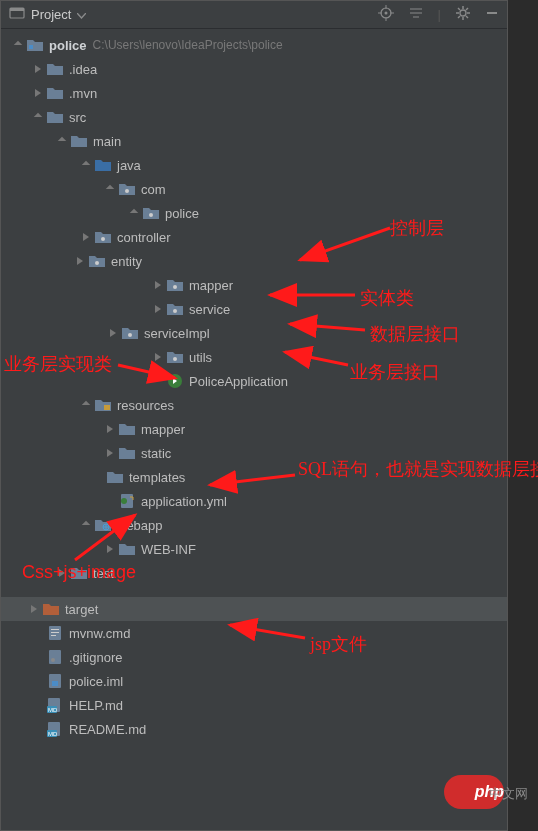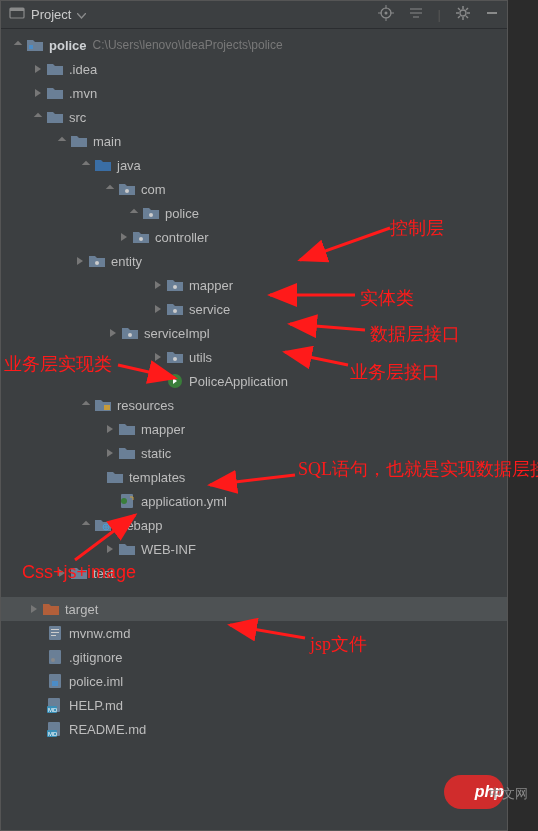--- a/index.html
+++ b/index.html
@@ -194,21 +194,21 @@
         </span>
       <span class="ficon">
           <svg width="16" height="14">
             <path d="M0,2 L6,2 L8,4 L16,4 L16,13 L0,13 Z" fill="#6a7f96"></path>
             <circle cx="8" cy="9" r="2" fill="#ccc"></circle>
           </svg>
         </span>
       <span class="label">police</span>
     </div>
 
-    <div class="row" style="padding-left:116px;">
+    <div class="row" style="padding-left:78px;">
       <span class="arrow">
           <svg width="10" height="10">
             <path d="M2,1 L8,5 L2,9 Z" fill="#777"></path>
           </svg>
         </span>
       <span class="ficon">
           <svg width="16" height="14">
             <path d="M0,2 L6,2 L8,4 L16,4 L16,13 L0,13 Z" fill="#6a7f96"></path>
             <circle cx="8" cy="9" r="2" fill="#ccc"></circle>
           </svg>

